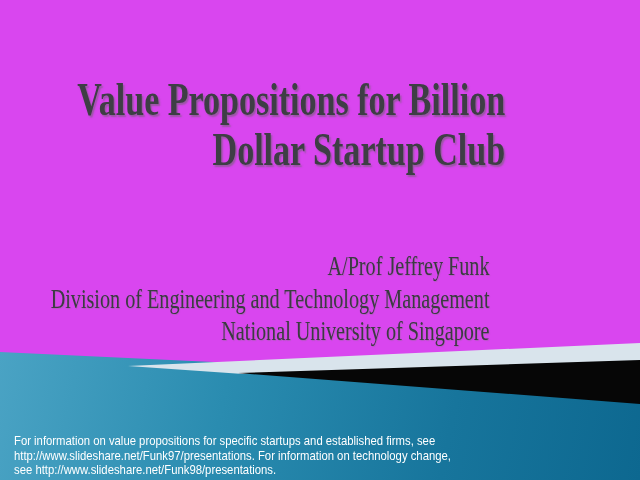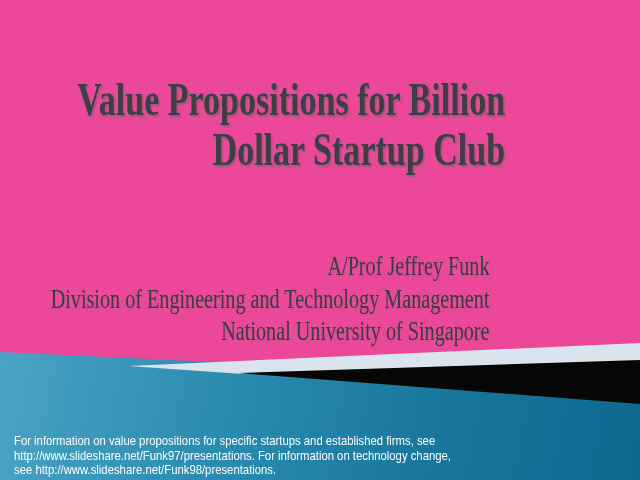--- a/index.html
+++ b/index.html
@@ -1,18 +1,18 @@
 <!DOCTYPE html>
 <html><head>
 <meta charset="utf-8">
 <style>
   html,body { margin:0; padding:0; background:#888; }
   .slide {
     position:relative; width:640px; height:480px;
-    background:#ec4899; overflow:hidden;
+    background:#d946ef; overflow:hidden;
     font-family:"Liberation Serif", serif;
   }
   .deco { position:absolute; left:0; top:0; width:640px; height:480px; display:block; }
   .title {
     position:absolute; top:75px; right:135px;
     text-align:right; font-weight:bold;
     font-size:46px; line-height:50px;
     color:#3e3e45;
     transform:scaleX(0.74); transform-origin:100% 0;
     text-shadow:2px 2px 2px rgba(100,100,100,0.55);

